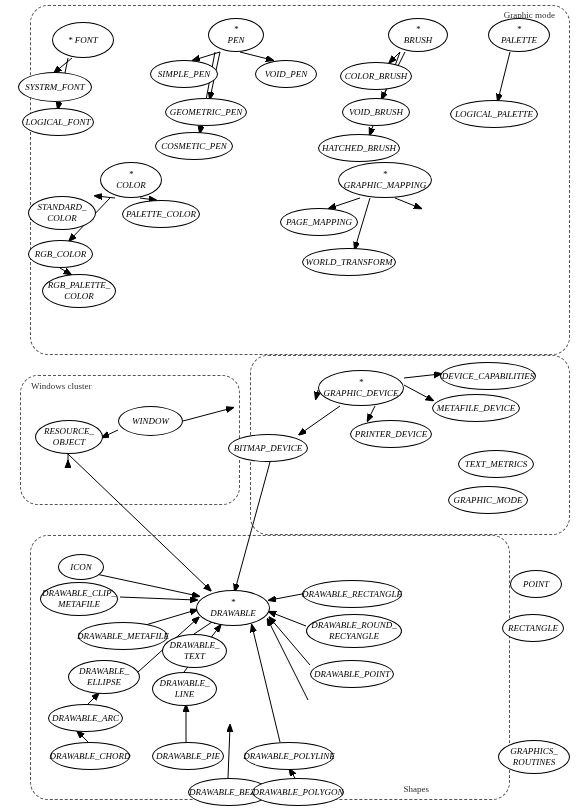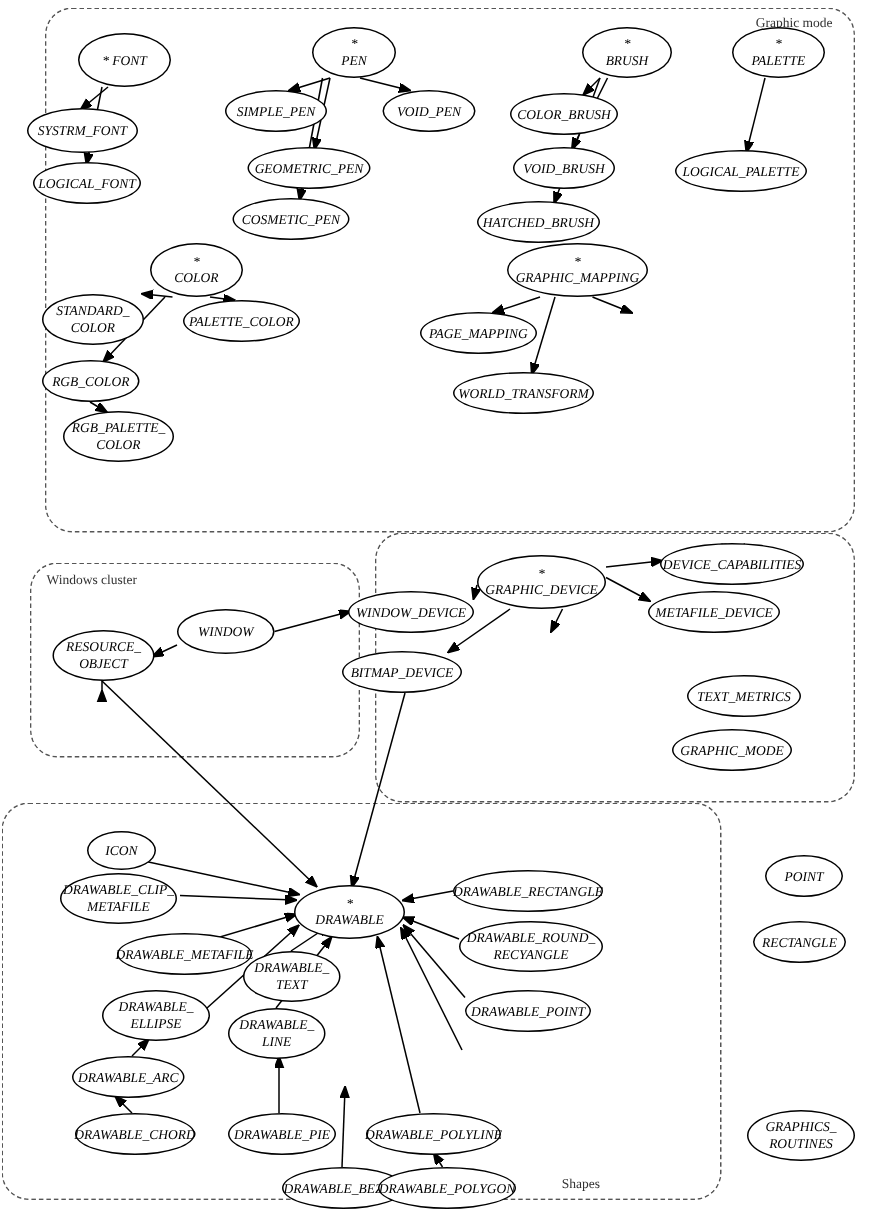--- a/index.html
+++ b/index.html
@@ -69,21 +69,21 @@
   </div>
 
   <div class="cluster-box" style="left:20px; top:375px; width:220px; height:130px;">
     <span class="cluster-label" style="left:10px; top:5px;text-align:center;">Windows cluster</span>
   </div>
 
   <div class="cluster-box" style="left:250px; top:355px; width:320px; height:180px;">
     <span class="cluster-label" style="right:60px; top:4px;">Devices</span>
   </div>
 
-  <div class="cluster-box" style="left:1px; top:535px; width:480px; height:265px;">
+  <div class="cluster-box" style="left:30px; top:535px; width:480px; height:265px;">
     <span class="cluster-label" style="right:80px; bottom:5px;">Shapes</span>
   </div>
 
   <svg class="arrows">
     <defs>
       <marker id="arr" markerWidth="8" markerHeight="8" refX="6" refY="3" orient="auto">
         <path d="M0,0 L0,6 L8,3 z" class="arrowhead"></path>
       </marker>
       <marker id="arr2" markerWidth="8" markerHeight="8" refX="2" refY="3" orient="auto">
         <path d="M8,0 L8,6 L0,3 z" class="arrowhead"></path>
@@ -198,21 +198,21 @@
   <div class="node" style="left:488px; top:18px; width:62px; height:34px;">*<br>PALETTE</div>
   <div class="node" style="left:450px; top:100px; width:88px; height:28px;">LOGICAL_PALETTE</div>
   <div class="node" style="left:338px; top:162px; width:94px; height:36px;">*<br>GRAPHIC_MAPPING</div>
   <div class="node" style="left:280px; top:208px; width:78px; height:28px;">PAGE_MAPPING</div>
   <div class="node" style="left:302px; top:248px; width:94px; height:28px;">WORLD_TRANSFORM</div>
   <div class="node" style="left:118px; top:406px; width:65px; height:30px;">WINDOW</div>
   <div class="node" style="left:35px; top:420px; width:68px; height:34px;">RESOURCE_<br>OBJECT</div>
   <div class="node" style="left:318px; top:370px; width:86px; height:36px;">*<br>GRAPHIC_DEVICE</div>
   <div class="node" style="left:440px; top:362px; width:96px; height:28px;">DEVICE_CAPABILITIES</div>
   <div class="node" style="left:432px; top:394px; width:88px; height:28px;">METAFILE_DEVICE</div>
-  <div class="node" style="left:232px; top:394px; width:84px; height:28px;">WINDOW_DEVICE</div>
+  <div class="node" style="left:350px; top:420px; width:82px; height:28px;">PRINTER_DEVICE</div>
   <div class="node" style="left:228px; top:434px; width:80px; height:28px;">BITMAP_DEVICE</div>
   <div class="node" style="left:458px; top:450px; width:76px; height:28px;">TEXT_METRICS</div>
   <div class="node" style="left:448px; top:486px; width:80px; height:28px;">GRAPHIC_MODE</div>
   <div class="node" style="left:196px; top:590px; width:74px; height:36px;">*<br>DRAWABLE</div>
   <div class="node" style="left:58px; top:554px; width:46px; height:26px;">ICON</div>
   <div class="node" style="left:40px; top:582px; width:78px; height:34px;">DRAWABLE_CLIP_<br>METAFILE</div>
   <div class="node" style="left:32px; top:622px; width:90px; height:28px;margin-left:46px;">DRAWABLE_METAFILE</div>
   <div class="node" style="left:68px; top:660px; width:72px; height:34px;">DRAWABLE_<br>ELLIPSE</div>
   <div class="node" style="left:48px; top:704px; width:75px; height:28px;">DRAWABLE_ARC</div>
   <div class="node" style="left:50px; top:742px; width:80px; height:28px;">DRAWABLE_CHORD</div>

